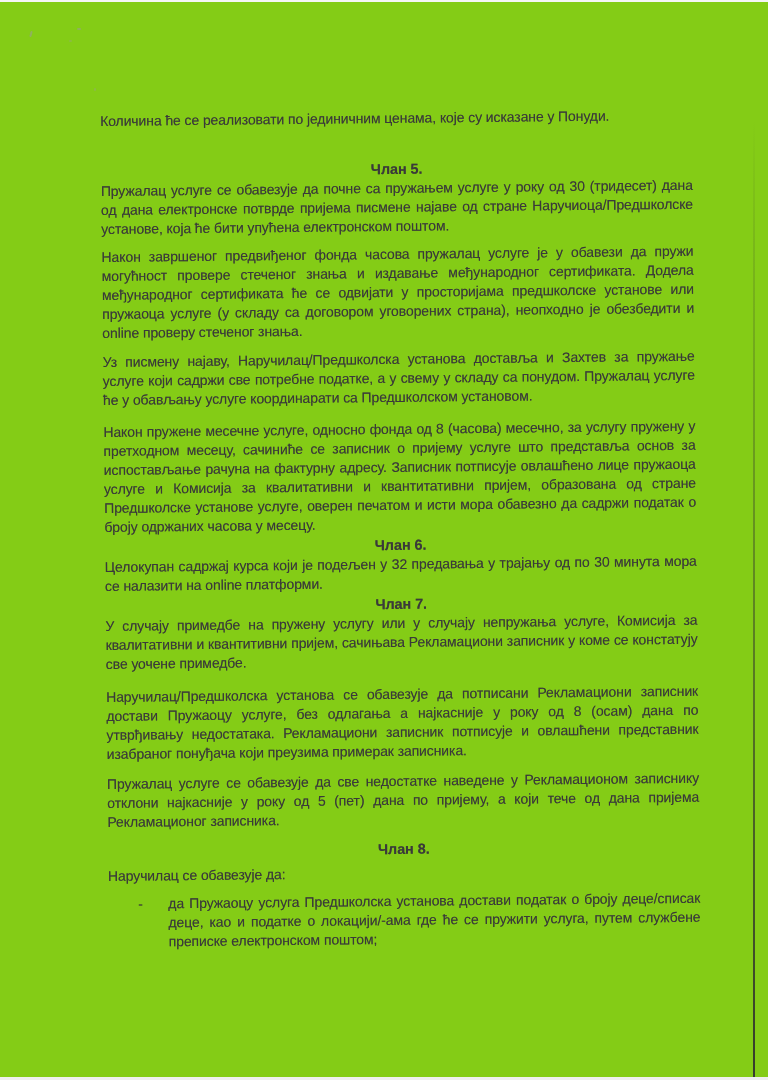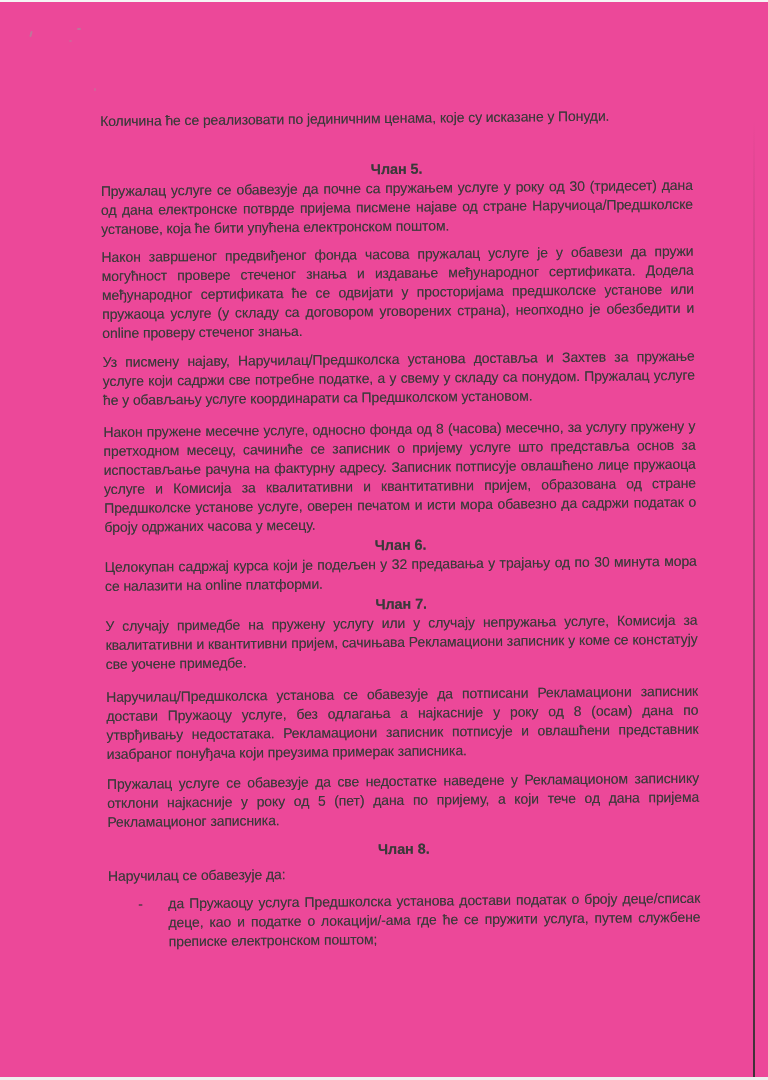--- a/index.html
+++ b/index.html
@@ -4,21 +4,21 @@
 <style>
   html, body {
     margin: 0;
     padding: 0;
     background: #ffffff;
   }
   .page {
     position: relative;
     width: 768px;
     height: 1080px;
-    background: #ec4899;
+    background: #84cc16;
     overflow: hidden;
     font-family: "Liberation Sans", "DejaVu Sans", sans-serif;
   }
   
   .content {
     position: absolute;
     left: 100px;
     top: 112px;
     width: 592px;
     transform: rotate(-0.6deg);

